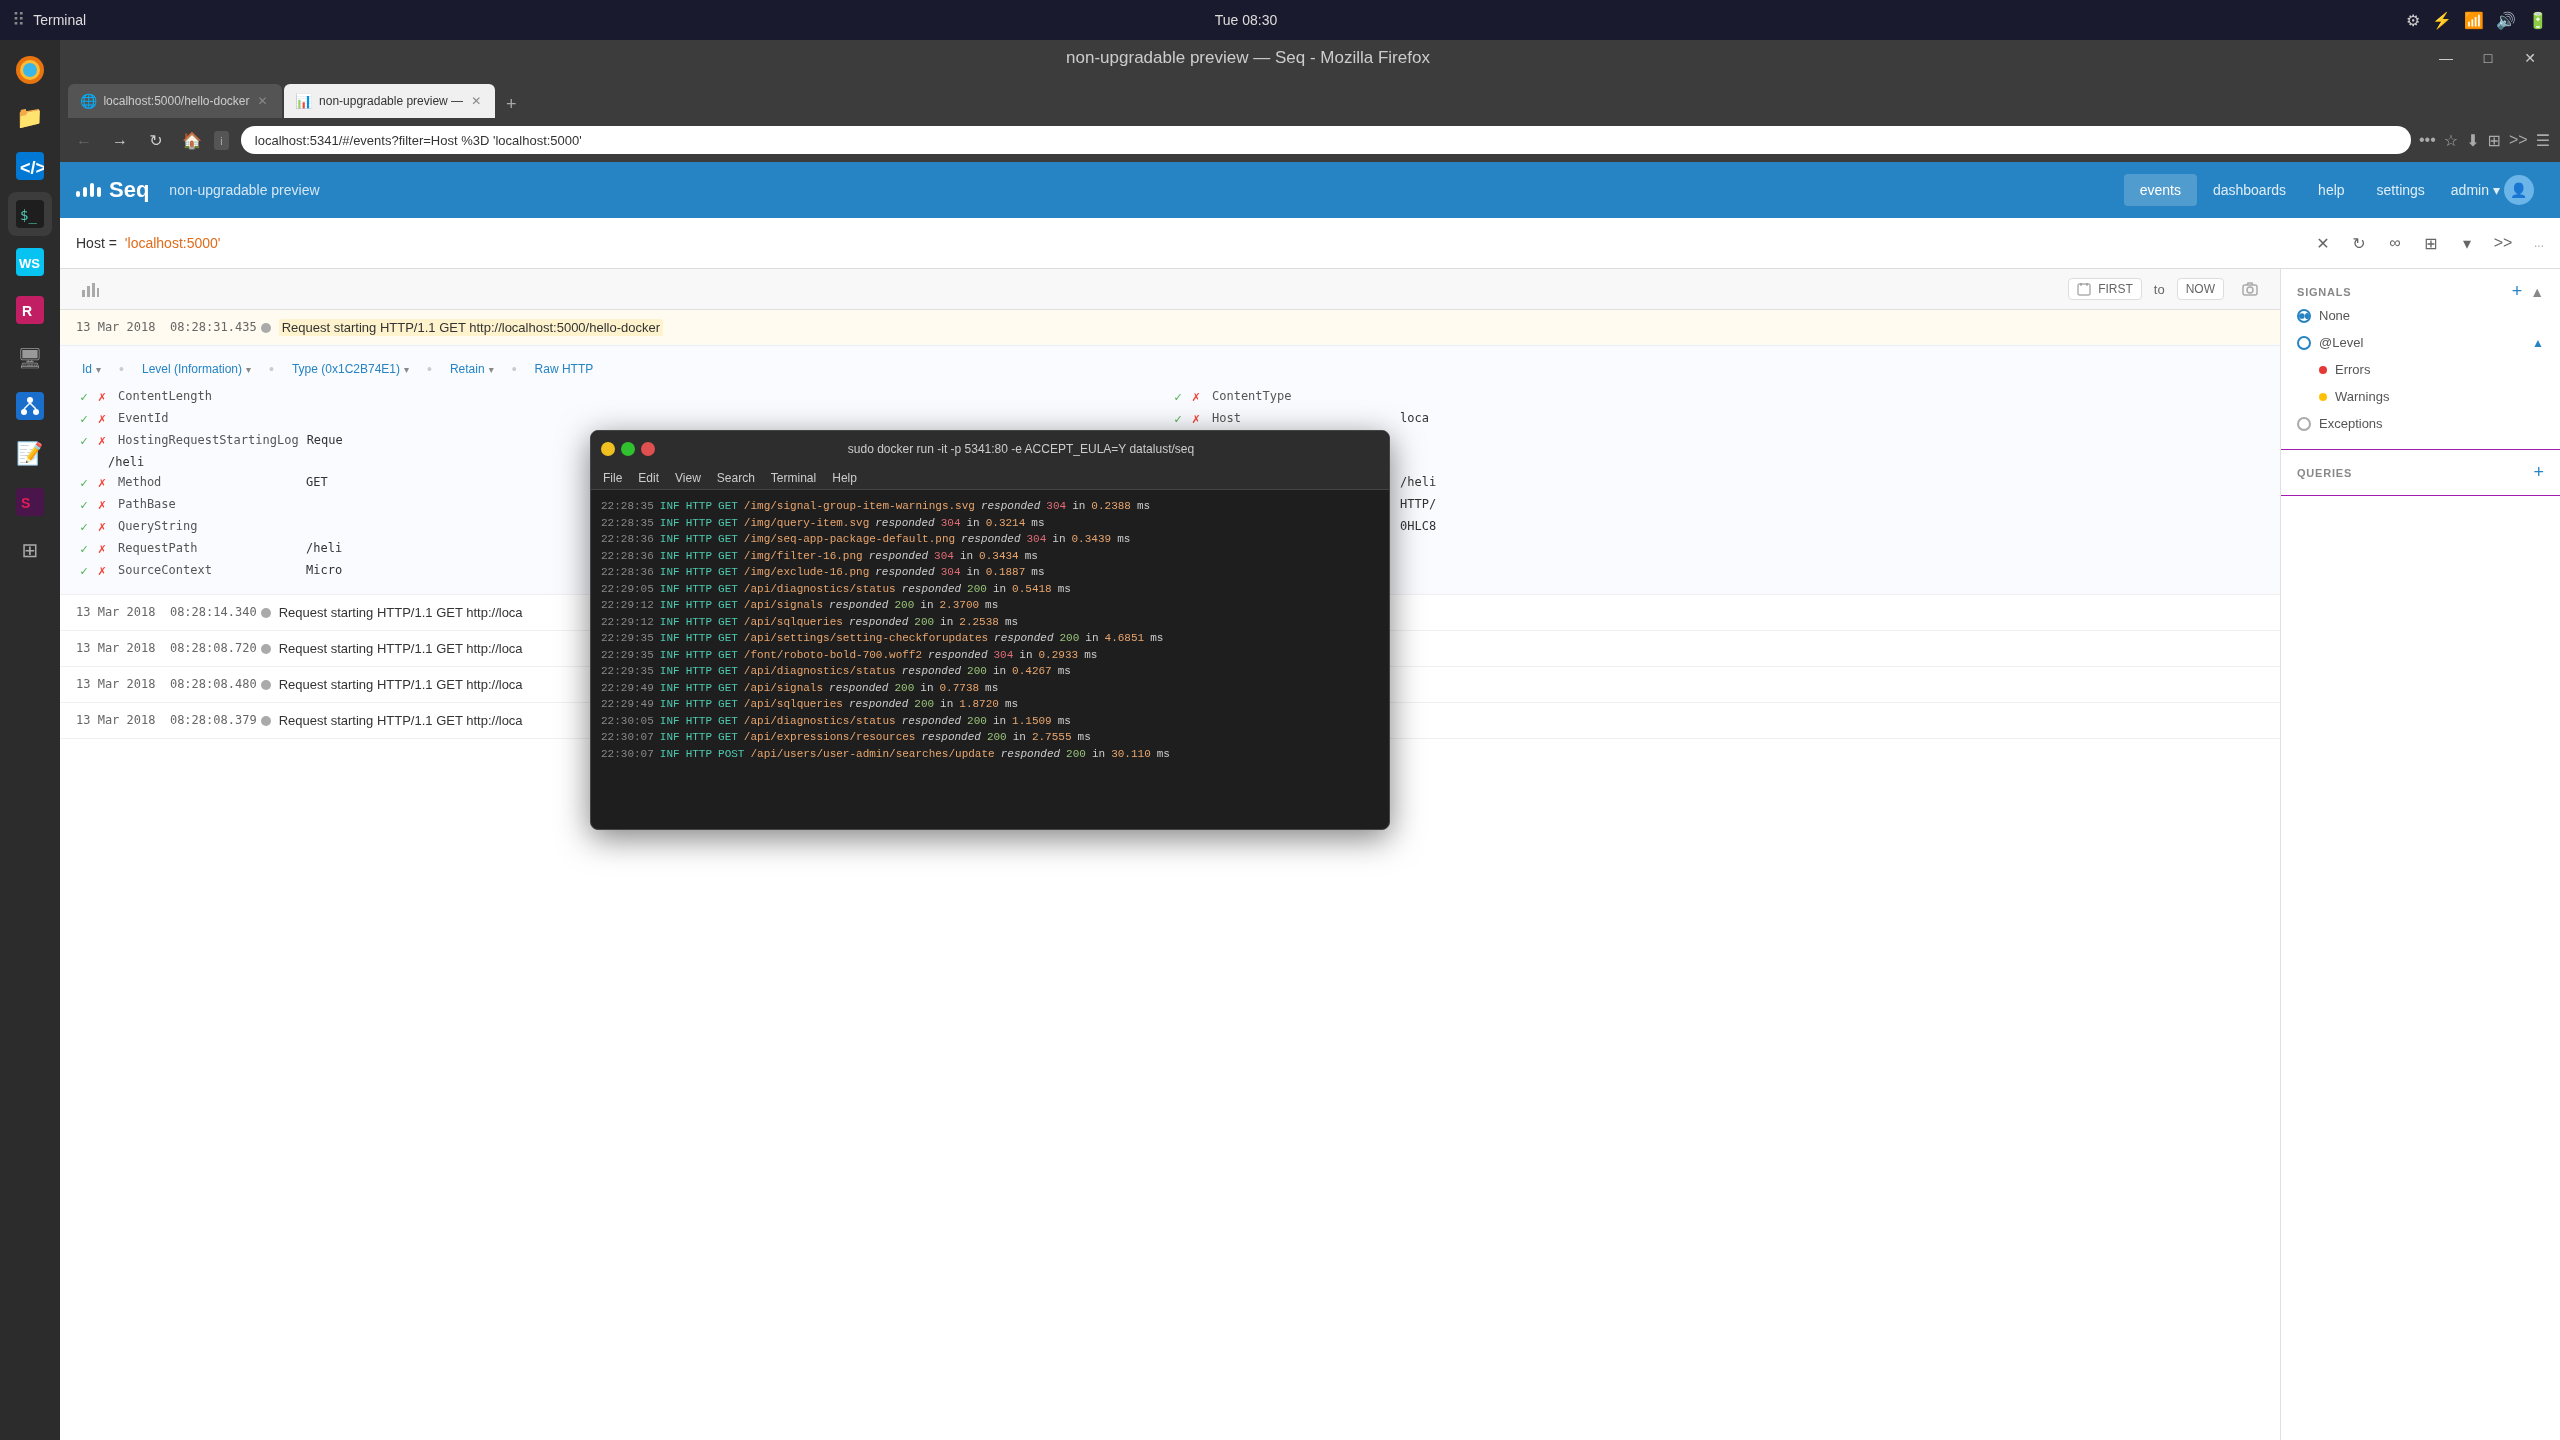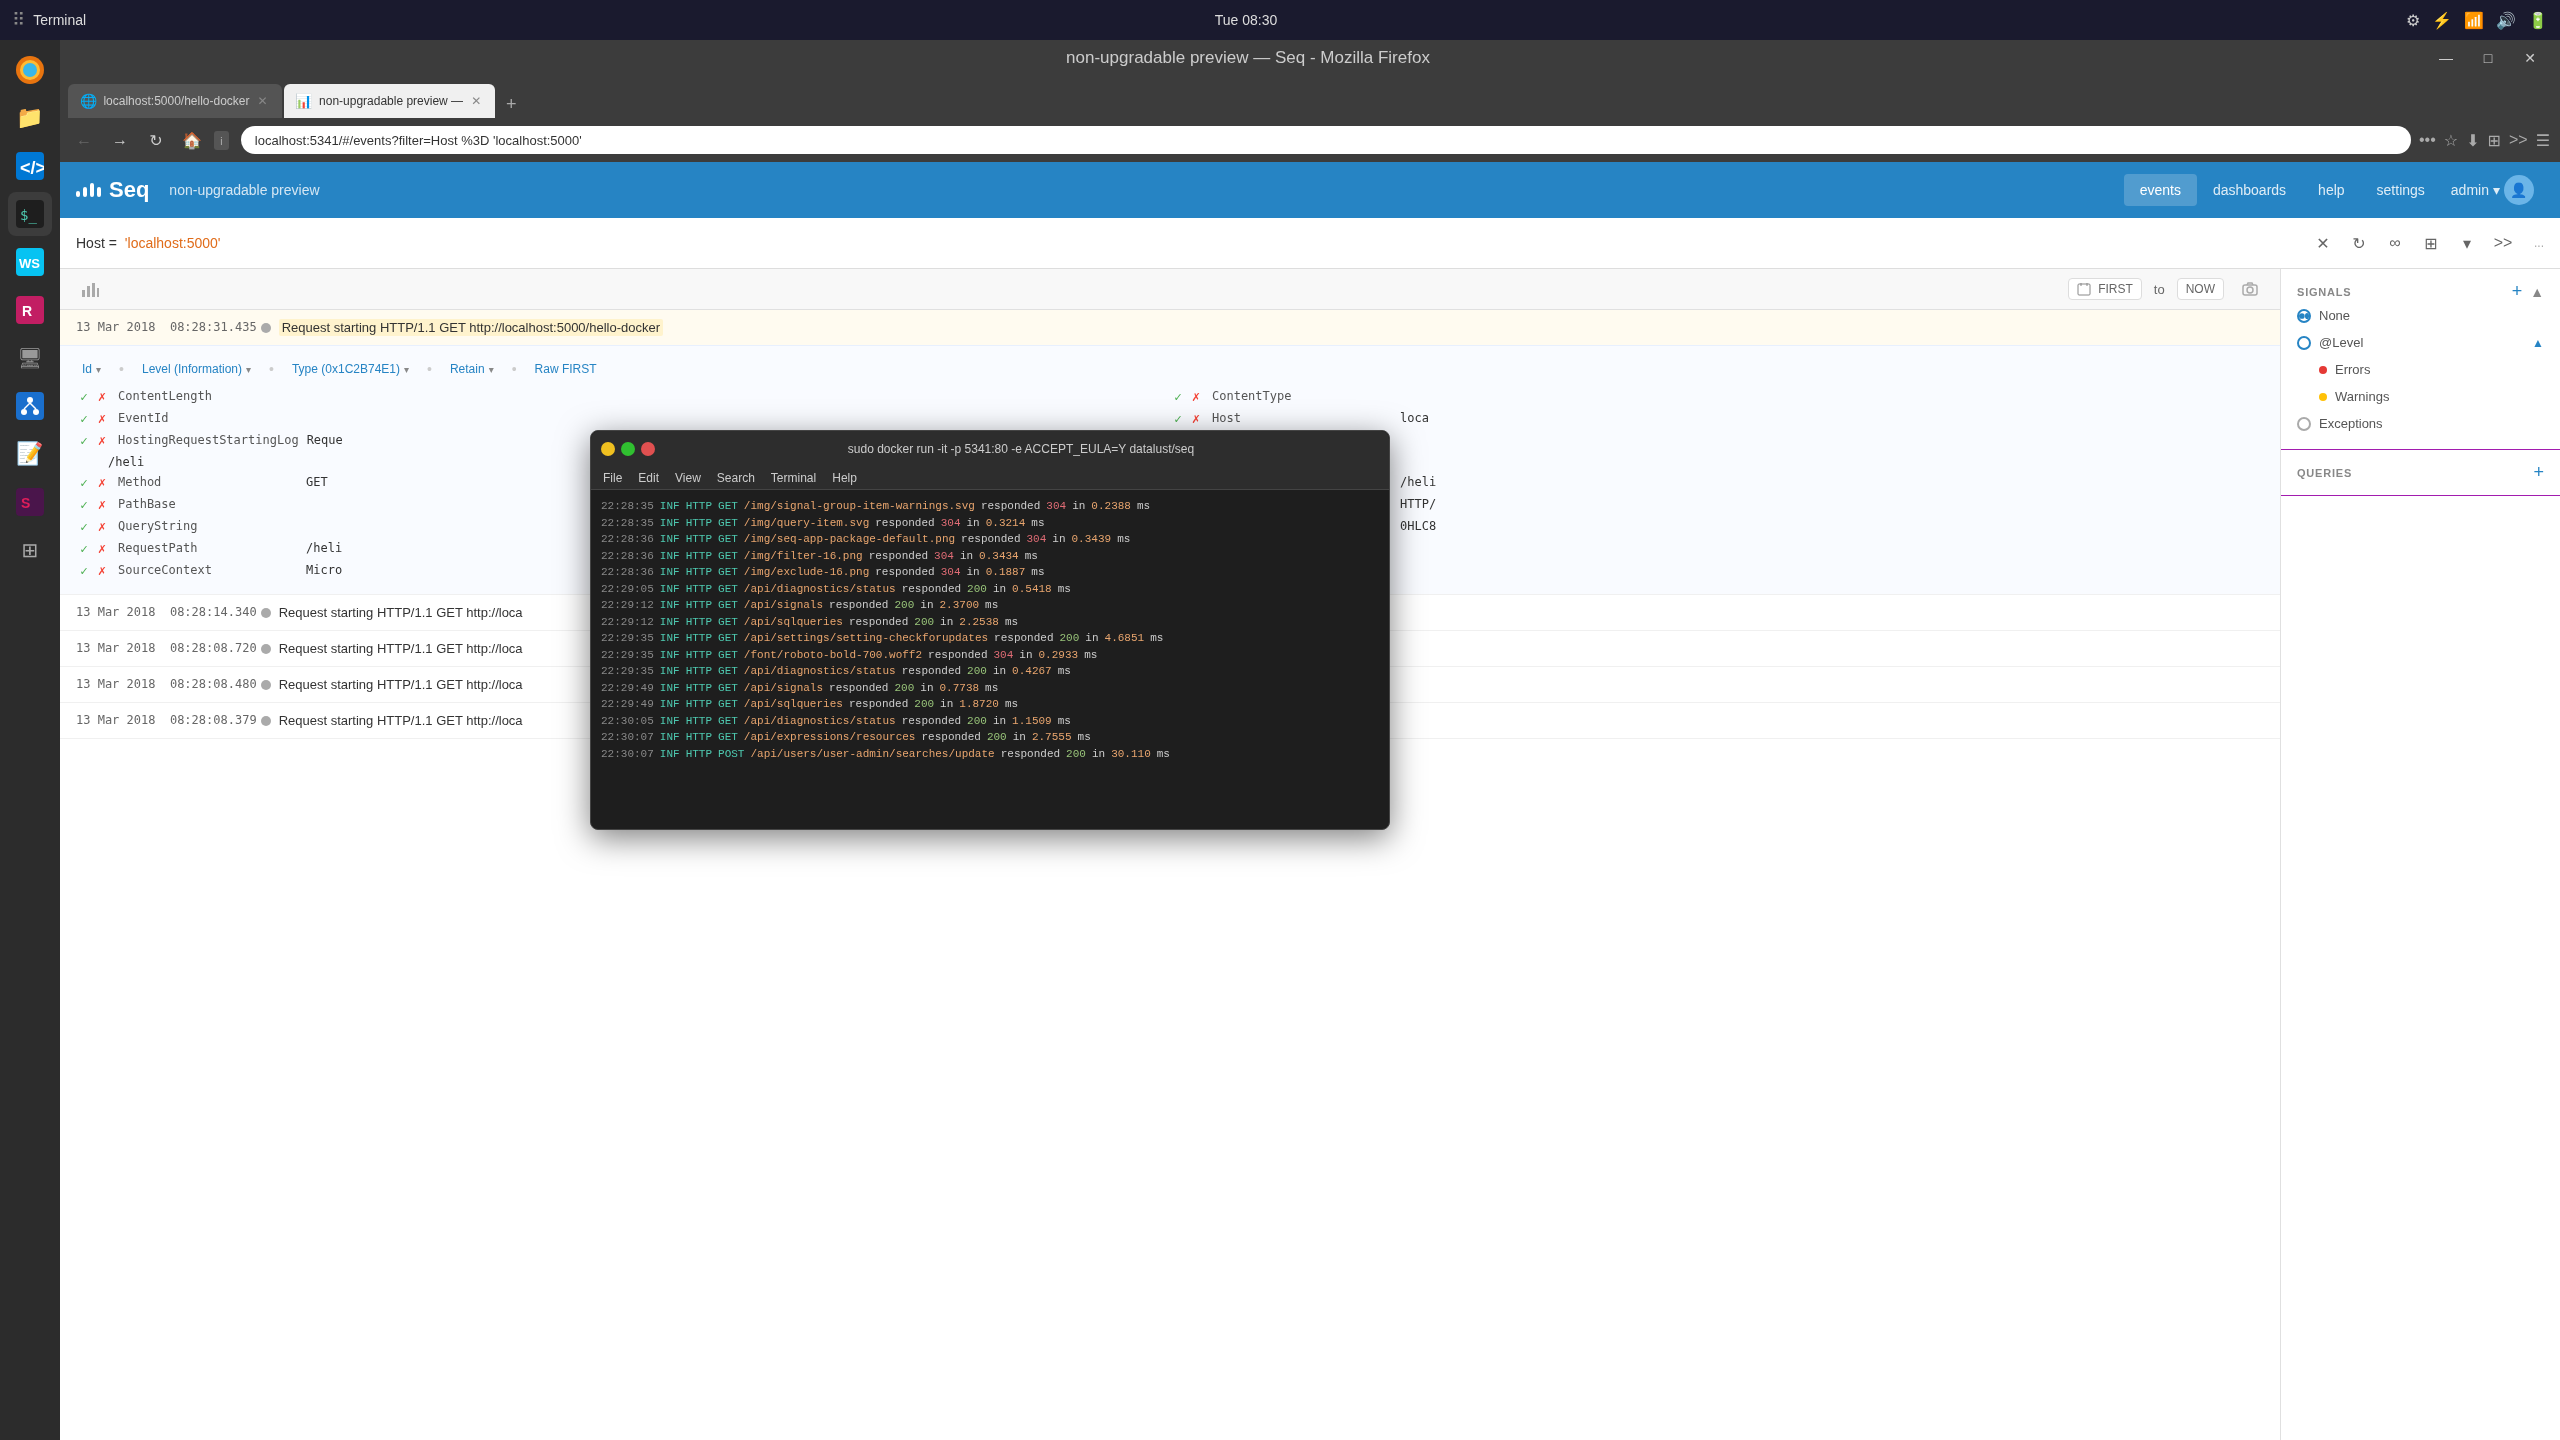--- a/index.html
+++ b/index.html
@@ -535,21 +535,21 @@
       gap: 6px;
       white-space: pre;
     }
     .t-time { color: #888; }
     .t-inf { color: #4ec9b0; }
     .t-http { color: #4ec9b0; }
     .t-method { color: #4ec9b0; }
     .t-path-img { color: #e8a56e; }
     .t-path-api { color: #e8a56e; }
     .t-path-font { color: #e8a56e; }
-    .t-responded { color: #ccc; }
+    .t-responded { color: #ccc; font-style: italic; }
     .t-304 { color: #e06c75; }
     .t-200 { color: #98c379; }
     .t-in { color: #ccc; }
     .t-ms-val { color: #e8a56e; }
     .t-ms { color: #ccc; }
 
     
     .window-controls {
       display: flex;
       gap: 2px;
@@ -824,21 +824,21 @@
                   <span class="tag-label">Type (0x1C2B74E1)</span>
                   <span class="tag-arrow">▾</span>
                 </div>
                 <span class="tag-separator">•</span>
                 <div class="event-tag">
                   <span class="tag-label">Retain</span>
                   <span class="tag-arrow">▾</span>
                 </div>
                 <span class="tag-separator">•</span>
                 <div class="event-tag">
-                  <span class="tag-label">Raw FIRST</span>
+                  <span class="tag-label">Raw HTTP</span>
                 </div>
               </div>
 
               <div class="event-properties">
                 <div class="prop-row">
                   <div class="prop-actions">
                       <span class="prop-action check">✓</span>
                       <span class="prop-action cross">✗</span>
                     </div>
                   <span class="prop-name">ContentLength</span>

